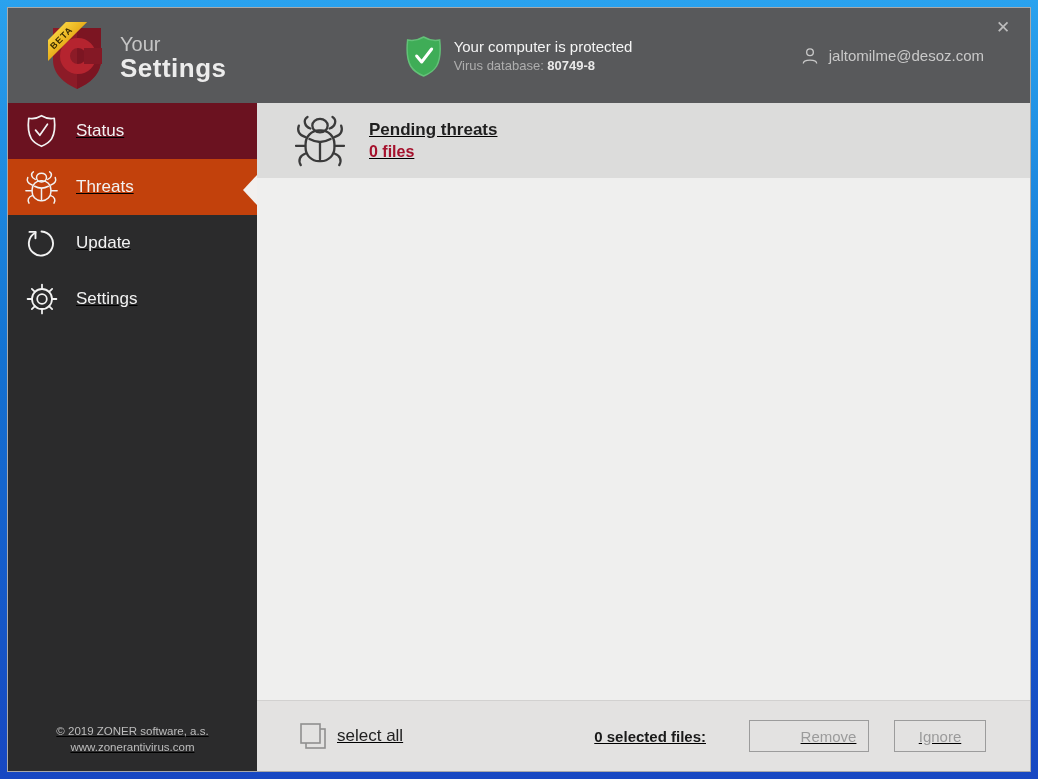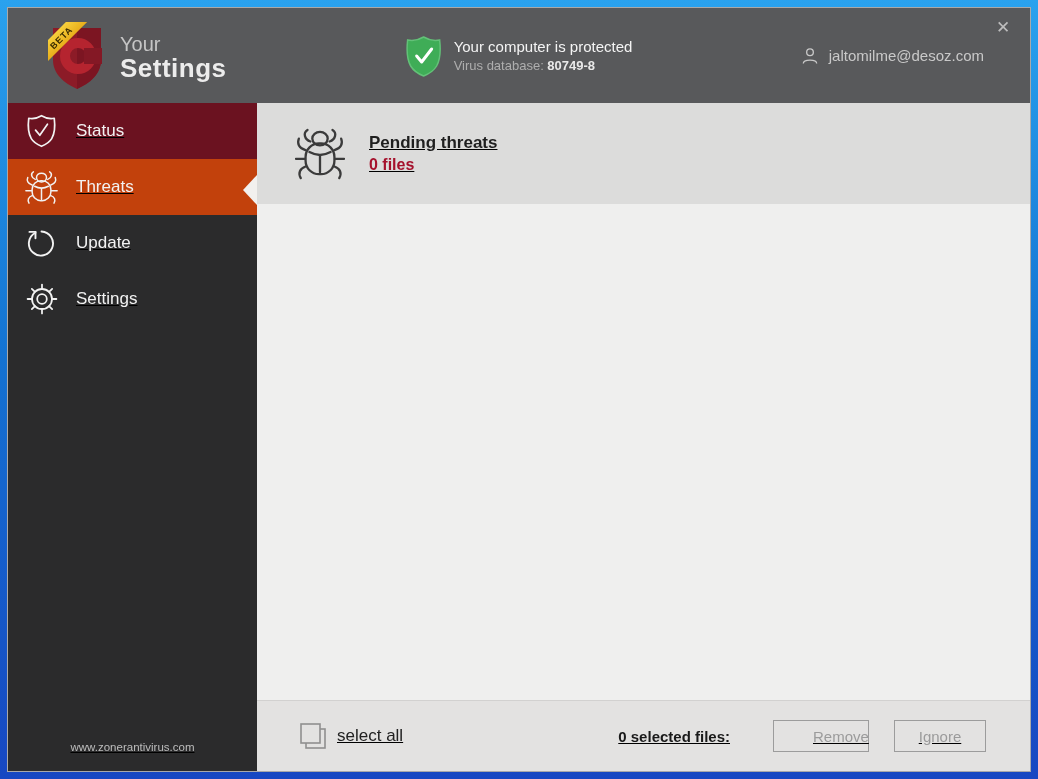--- a/index.html
+++ b/index.html
@@ -51,38 +51,38 @@
   .nav-threats { background:#c2410c; }
   .sidebar-spacer { flex:1; }
   .sidebar-footer { text-align:center; padding-bottom:16px; font-size:11.5px; color:#bdbdbd; line-height:16px; }
   
   .content { flex:1; display:flex; flex-direction:column; position:relative; background:#efefee; min-width:0; }
   .notch {
     position:absolute; left:-14px; top:72px; width:0; height:0;
     border-top:15px solid transparent; border-bottom:15px solid transparent;
     border-right:14px solid #f2f0ee;
   }
-  .content-header { height:101px; flex:none; background:#dcdcdb; display:flex; align-items:center; padding-left:38px; }
+  .content-header { height:75px; flex:none; background:#dcdcdb; display:flex; align-items:center; padding-left:38px; }
   .ch-text { margin-left:24px; }
   .ch-title { font-size:17px; font-weight:bold; color:#1f1f1f; line-height:23px; }
   .ch-count { font-size:16px; font-weight:bold; color:#a5112c; line-height:22px; }
   .content-main { flex:1; }
   .bottombar {
     height:71px; flex:none; background:#e3e2e1; border-top:1px solid #d2d1d0;
     display:flex; align-items:center; padding:0 44px 0 42px;
   }
   .selectall { display:flex; align-items:center; cursor:pointer; }
   .selectall-label { font-size:17px; color:#222; margin-left:10px; }
   .bb-spacer { flex:1; }
   .selected-files { font-size:15px; font-weight:bold; color:#1a1a1a; margin-right:18px; }
   .btn {
     height:32px; border:1px solid #9c9c9c; background:transparent; color:#9b9b9b;
     font-size:15px; font-family:inherit; cursor:pointer; margin-left:25px;
   }
-  .btn-remove { width:96px;padding-left:39px; }
+  .btn-remove { width:120px;padding-left:39px; }
   .btn-ignore { width:92px; }
   svg { display:block; }
 </style>
 </head>
 <body>
 
 <div class="window">
 
   <div class="titlebar">
 
@@ -187,20 +187,21 @@
             <path d="M28.8 28.8 L32.7 32.7"></path>
               <path d="M11.2 11.2 L7.3 7.3"></path>
           </svg>
         </span>
         <span class="nav-label">Settings</span>
       </div>
 
       <div class="sidebar-spacer"></div>
 
       <div class="sidebar-footer">
+        <div>© 2019  ZONER software, a.s.</div>
         <div>www.zonerantivirus.com</div>
       </div>
     </div>
 
     <div class="content">
       <div class="notch"></div>
 
       <div class="content-header">
         <span>
           <svg width="50" height="54" viewBox="0 0 52 56" fill="none" stroke="#3b3b3b" stroke-width="2.4" stroke-linecap="round">

